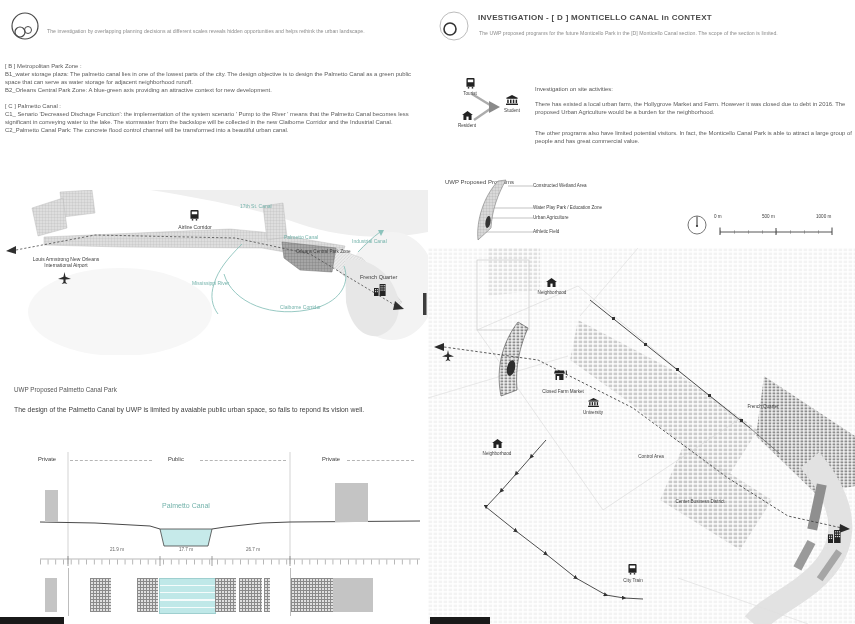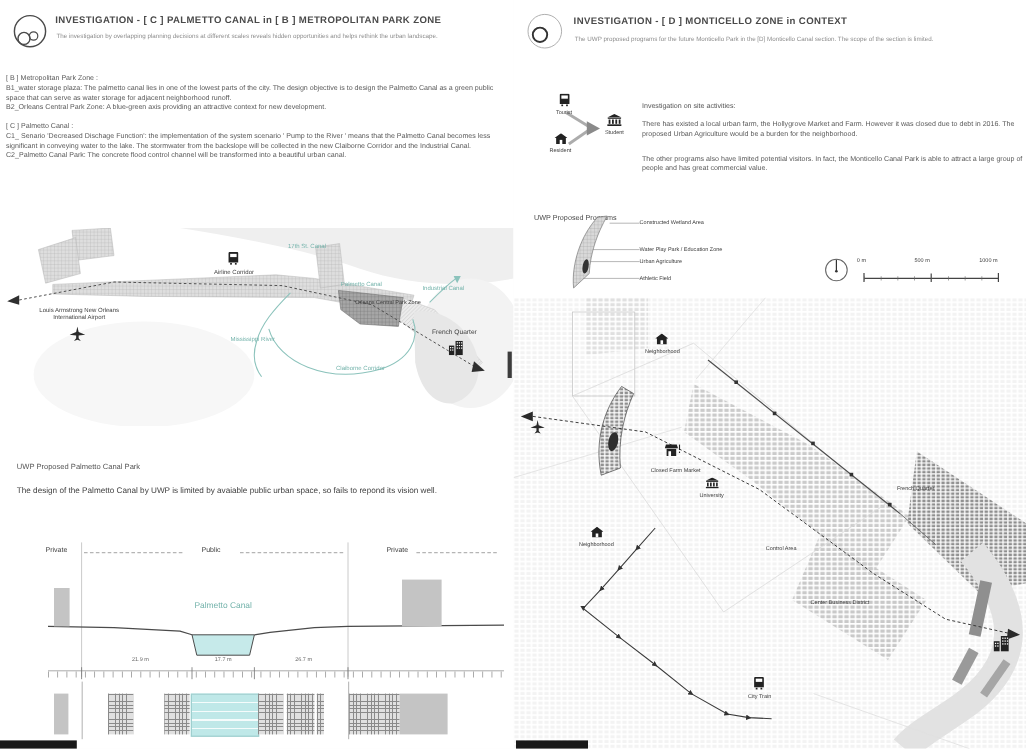--- a/index.html
+++ b/index.html
@@ -29,21 +29,20 @@
 </head>
 <body>
 
 <section id="left-panel" class="panel">
 
   <svg class="abs" style="left:8px;top:10px;" width="34" height="34">
     <circle cx="17" cy="16" r="13" fill="none" stroke="#4a4a4a" stroke-width="1.2"></circle>
     <circle cx="12" cy="22" r="5" fill="none" stroke="#4a4a4a" stroke-width="1.2"></circle>
     <circle cx="20" cy="20" r="3.5" fill="none" stroke="#4a4a4a" stroke-width="1"></circle>
   </svg>
-  <div class="abs title" style="left:46px;top:12px;">INVESTIGATION - [ C ] PALMETTO CANAL  in  [ B ] METROPOLITAN PARK ZONE</div>
   <div class="abs subtitle" style="left:47px;top:28px;">The investigation by overlapping planning decisions at different scales reveals hidden opportunities and helps rethink the urban landscape.</div>
 
   <div class="abs notes" style="left:5px;top:62px;width:420px;">
     <p class="note">[ B ] Metropolitan Park Zone :</p>
     <p class="note">B1_water storage plaza:  The palmetto canal lies in one of the lowest parts of the city. The design objective is to design the Palmetto Canal as a green public space that can serve as water storage for adjacent neighborhood runoff.</p>
     <p class="note">B2_Orleans Central Park Zone:   A blue-green axis providing an attractive context for new development.</p>
     <p class="note gap">[ C ] Palmetto Canal :</p>
     <p class="note">C1_ Senario 'Decreased Dischage Function':    the implementation of the system scenario ' Pump to the River ' means that the Palmetto Canal becomes less significant in conveying water to the lake. The stormwater from the backslope will be collected in the new Claiborne Corridor and the Industrial Canal.</p>
     <p class="note">C2_Palmetto Canal Park:   The concrete flood control channel will be transformed into a beautiful urban canal.</p>
   </div>
@@ -163,21 +162,21 @@
 
   <div class="blackbar" style="left:0;top:617px;width:64px;height:7px;"></div>
 </section>
 
 <section id="right-panel" class="panel">
 
   <svg class="abs" style="left:8px;top:8px;" width="36" height="36">
     <circle cx="18" cy="18" r="14" fill="none" stroke="#ababab" stroke-width="0.8"></circle>
     <circle cx="14" cy="21" r="6" fill="none" stroke="#333" stroke-width="1.6"></circle>
   </svg>
-  <div class="abs title" style="left:50px;top:13px;">INVESTIGATION - [ D ] MONTICELLO ZONE in CONTEXT</div>
+  <div class="abs title" style="left:50px;top:13px;">INVESTIGATION - [ D ] MONTICELLO CANAL in CONTEXT</div>
   <div class="abs subtitle" style="left:51px;top:30px;">The UWP proposed programs for the future Monticello Park in the [D] Monticello Canal section. The scope of the section is limited.</div>
 
   <svg class="abs" style="left:34px;top:88px;" width="46" height="40">
     <path d="M10 6 L28 17" stroke="#9e9e9e" stroke-width="2.4" opacity="0.85"></path>
     <path d="M12 32 L28 21" stroke="#9e9e9e" stroke-width="2.4" opacity="0.85"></path>
     <polygon points="27,13 38,19 27,25" fill="#8a8a8a"></polygon>
   </svg>
   <svg class="abs" style="left:38px;top:78px;" width="9" height="11" viewBox="0 0 10 12">
     <path d="M1.5 0 h7 a1 1 0 0 1 1 1 v8.5 h-9 v-8.5 a1 1 0 0 1 1 -1 Z" fill="#222"></path>
     <rect x="2" y="1.6" width="6" height="3" fill="#fff"></rect>

